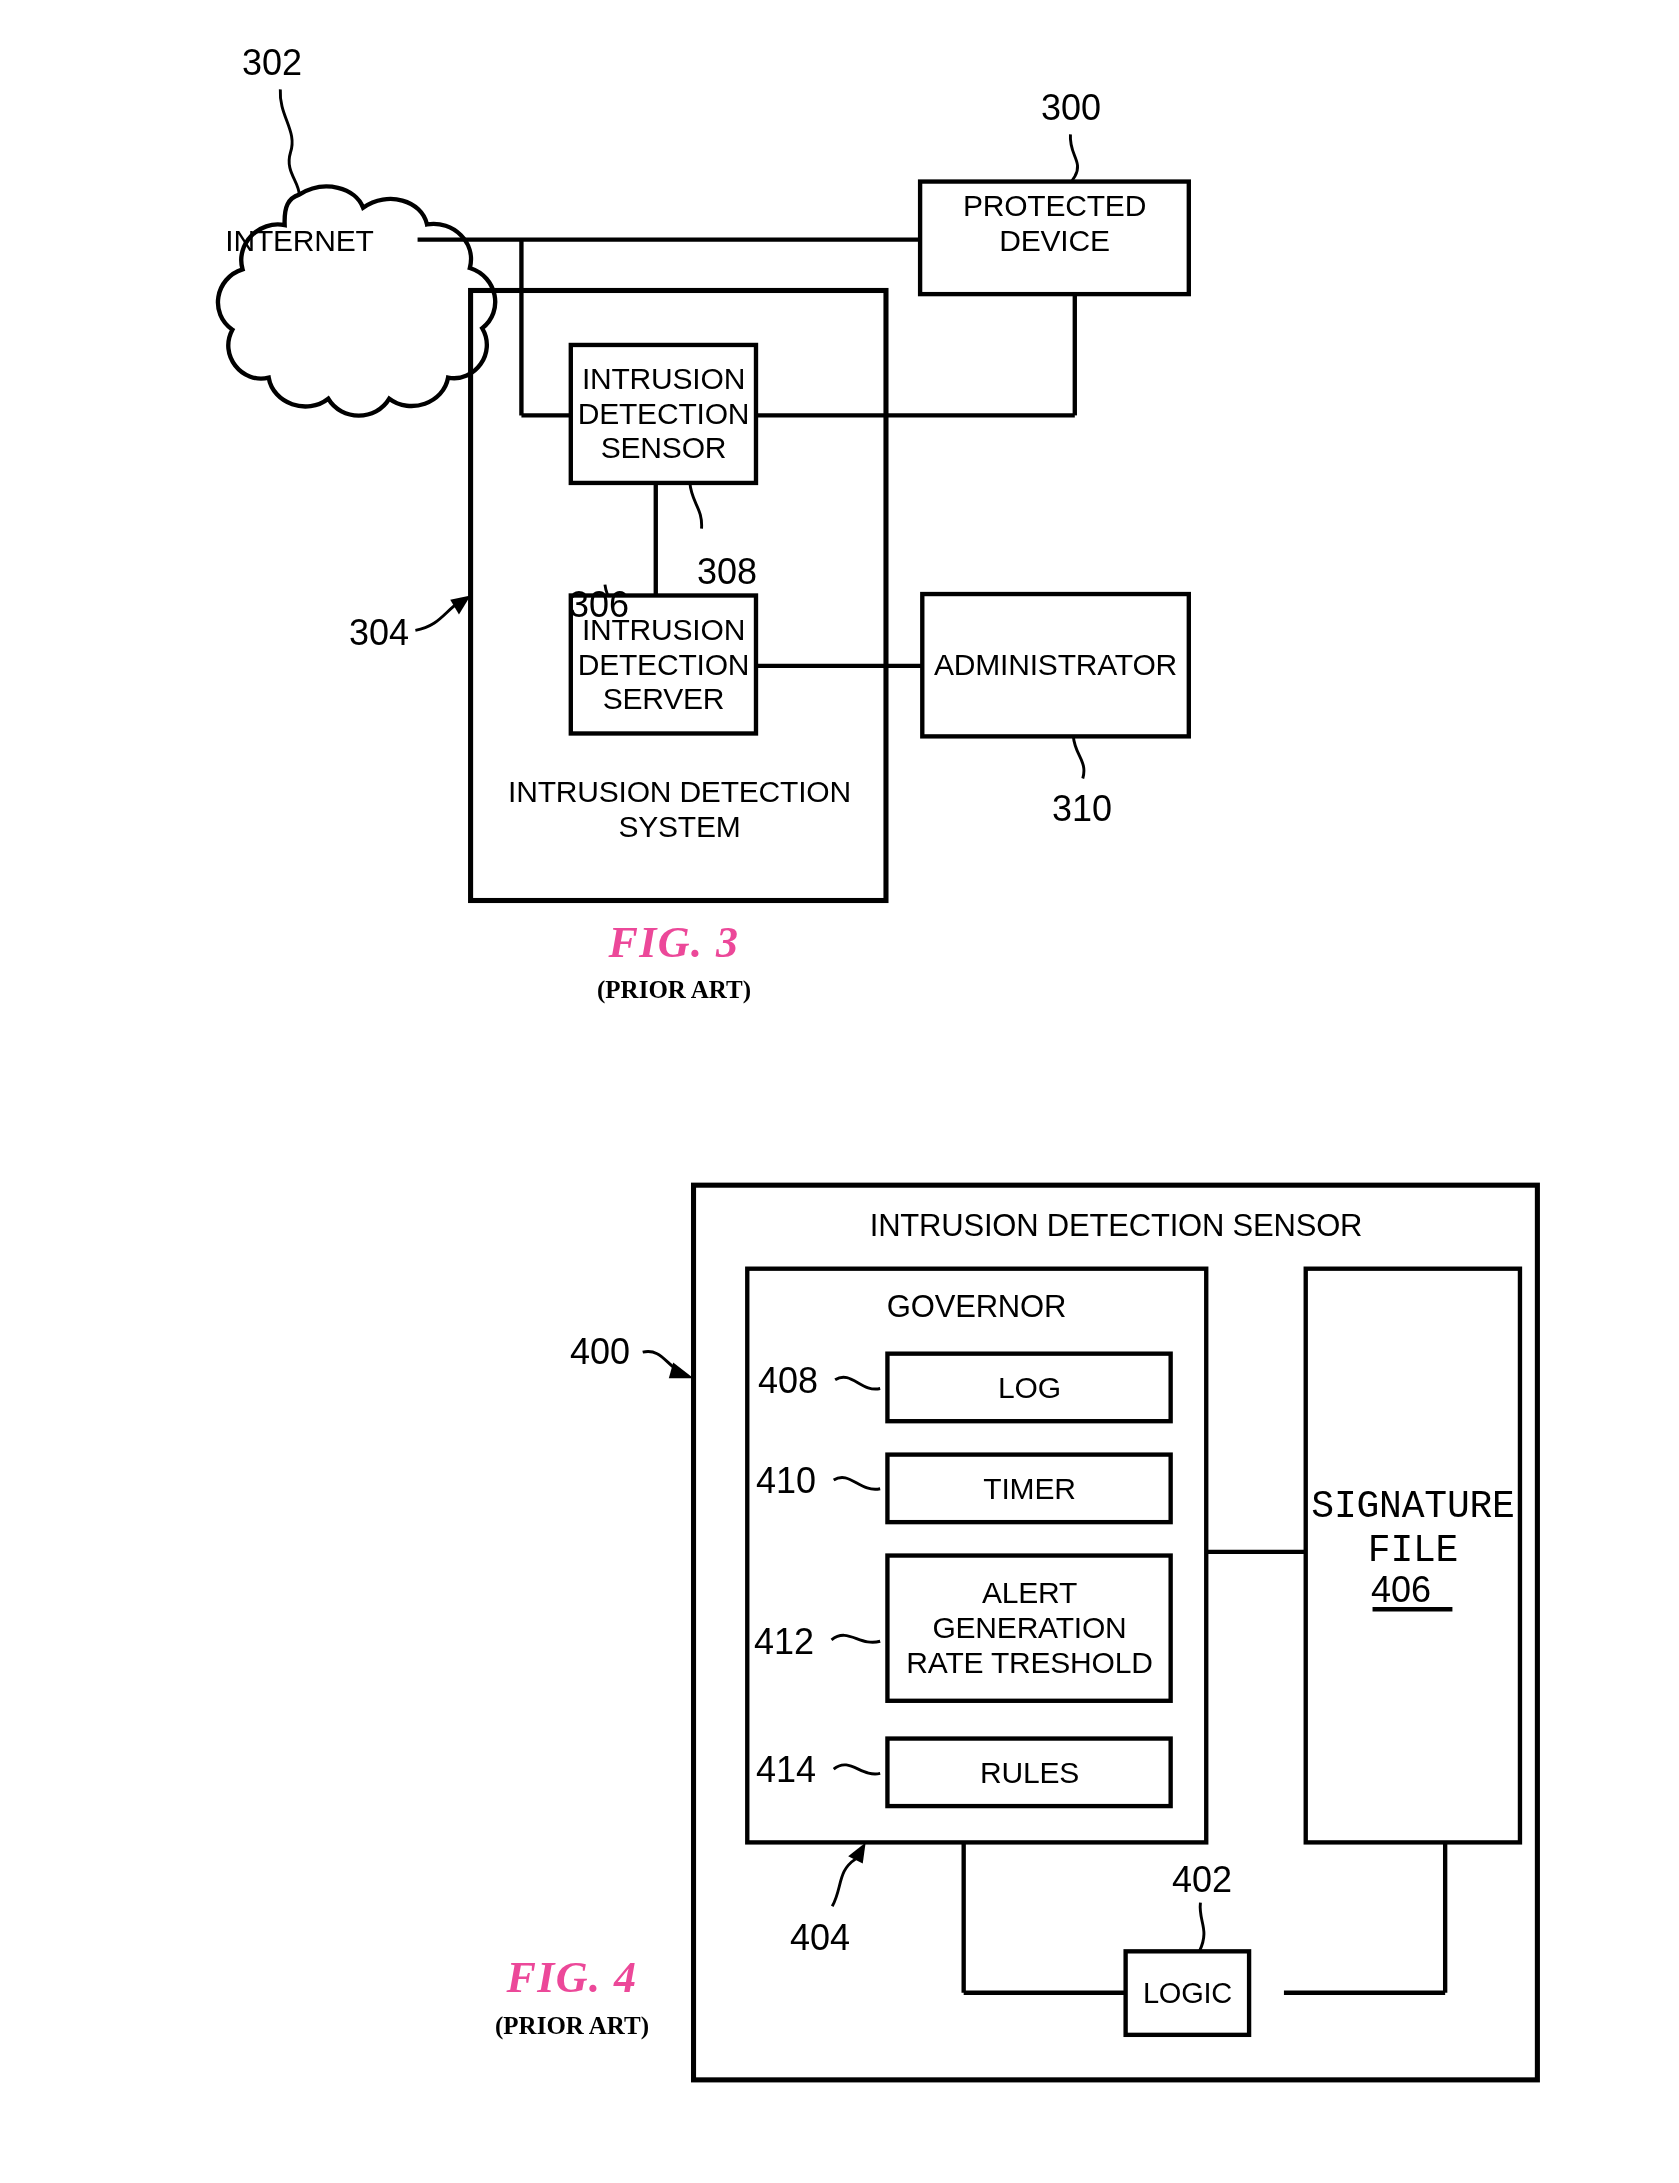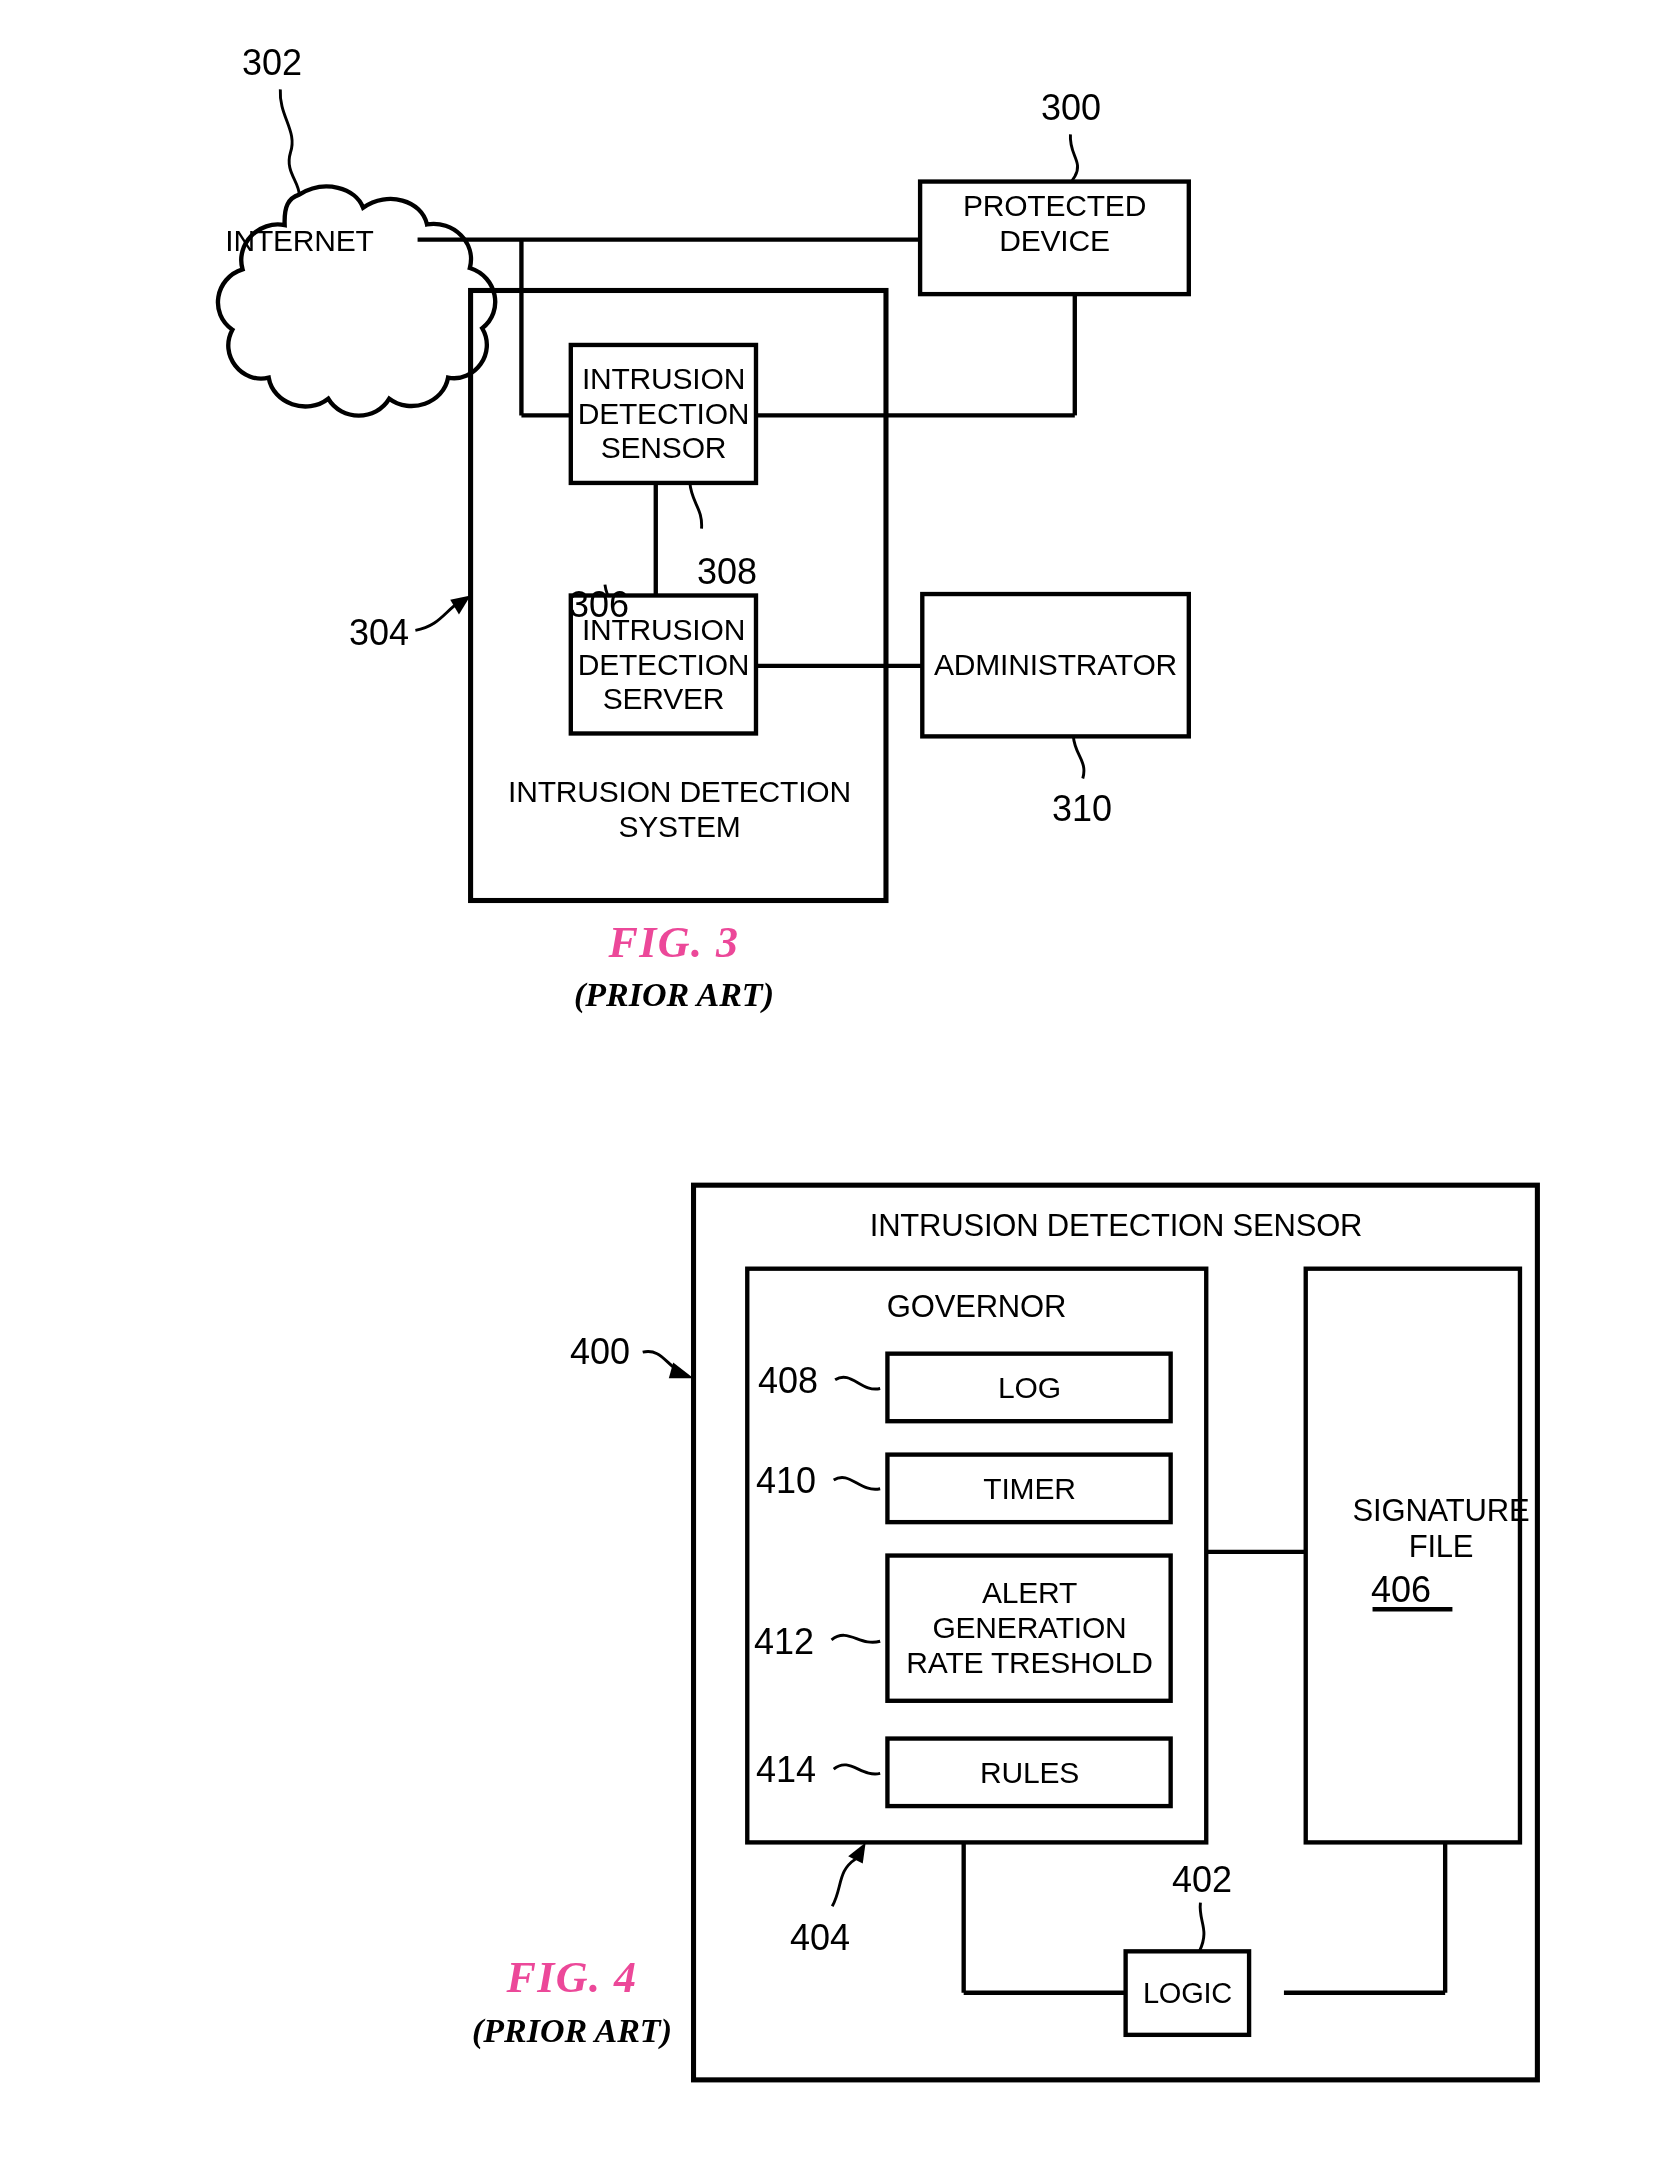--- a/index.html
+++ b/index.html
@@ -36,23 +36,22 @@
     font-weight: bold;
     font-size: 44px;
     letter-spacing: 1.5px;
     text-align: center;
     white-space: nowrap;
     color: #ec4899;
   }
   .figsub {
     position: absolute;
     font-family: "Liberation Serif", serif;
-    font-style: italic;
     font-weight: bold;
-    font-size: 34px;
+    font-size: 25px;
     text-align: center;
     white-space: nowrap;
     color: #000;
   }
   .boxlabel {
     position: absolute;
     display: flex;
     align-items: center;
     justify-content: center;
     text-align: center;
@@ -217,21 +216,21 @@
 <div class="refnum" style="left:754px; top:1621px;">412</div>
 <div class="boxlabel" style="left:888px; top:1556px; width:283px; height:145px;">ALERT
 GENERATION
 RATE TRESHOLD</div>
 
 <div class="refnum" style="left:756px; top:1749px;">414</div>
 <div class="boxlabel" style="left:888px; top:1739px; width:283px; height:68px;">RULES</div>
 
 <div class="refnum" style="left:790px; top:1917px;">404</div>
 
-<div class="boxlabel" style="left:1334px; top:1489px; width:214px; height:80px; font-size:31px;">SIGNATURE
+<div class="boxlabel" style="left:1306px; top:1489px; width:214px; height:80px; font-size:38px;font-family:Liberation Mono, monospace;">SIGNATURE
 FILE</div>
 <div class="refnum underline-num" style="left:1371px; top:1569px; text-decoration:none;">406</div>
 
 <div class="refnum" style="left:1172px; top:1859px;">402</div>
 <div class="boxlabel" style="left:1126px; top:1952px; width:123px; height:84px; font-size:29px;">LOGIC</div>
 
 <div class="figcap" style="left:456px; top:1952px; width:232px;">FIG. 4</div>
 <div class="figsub" style="left:456px; top:2012px; width:232px;">(PRIOR ART)</div>
 
 

